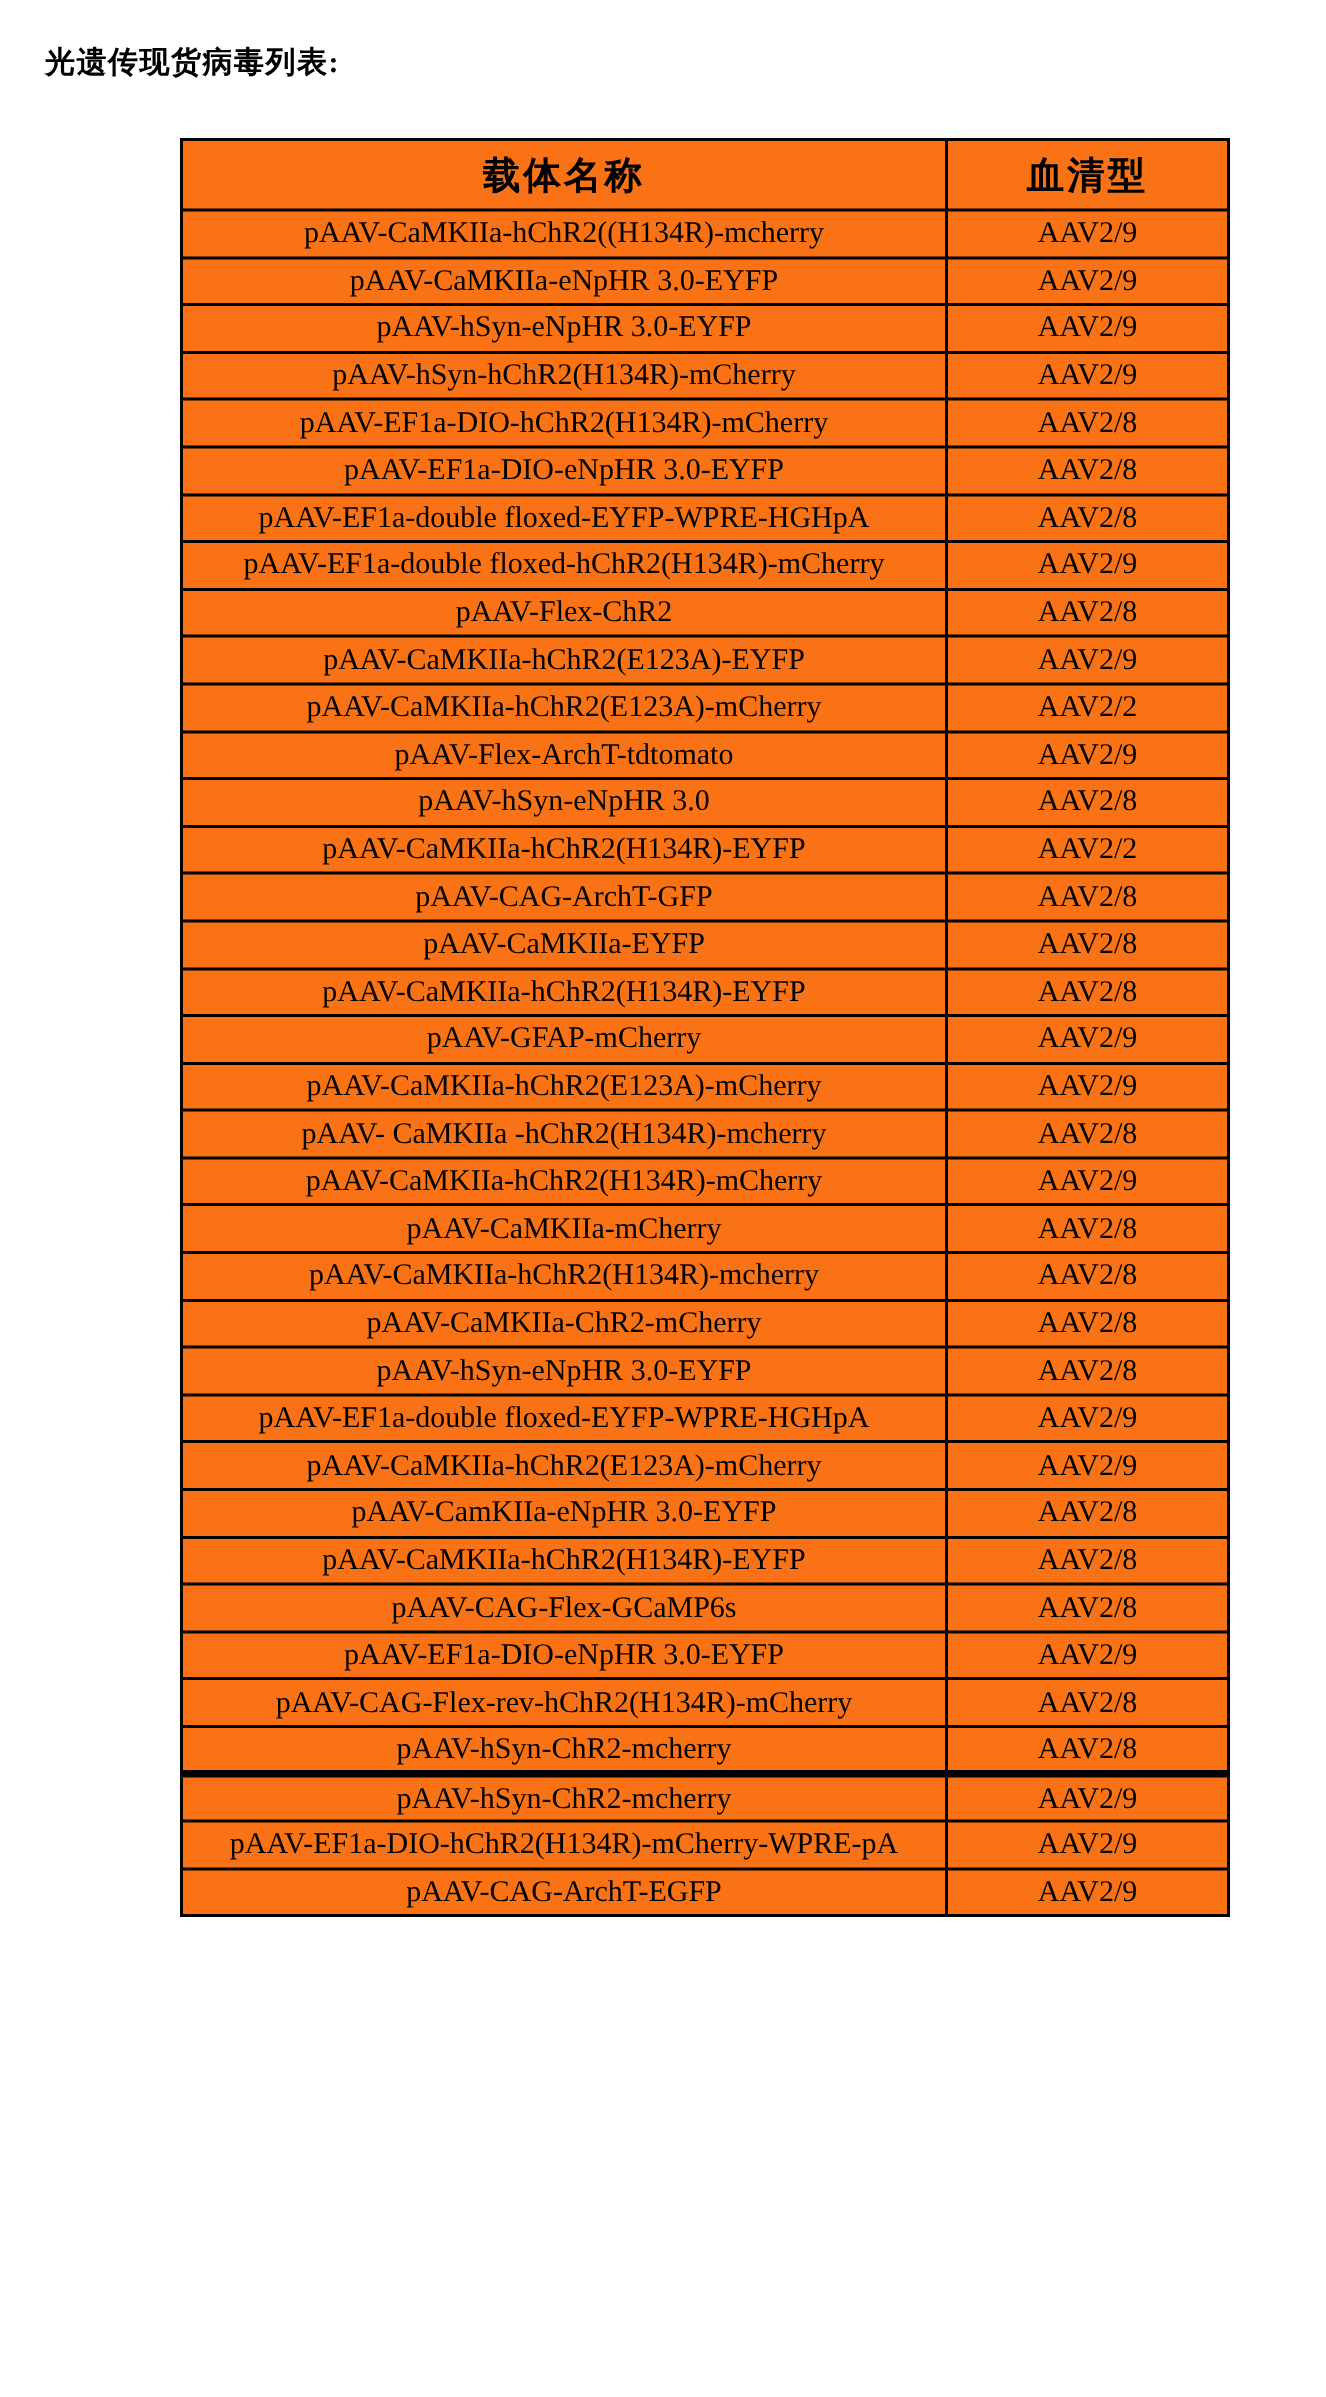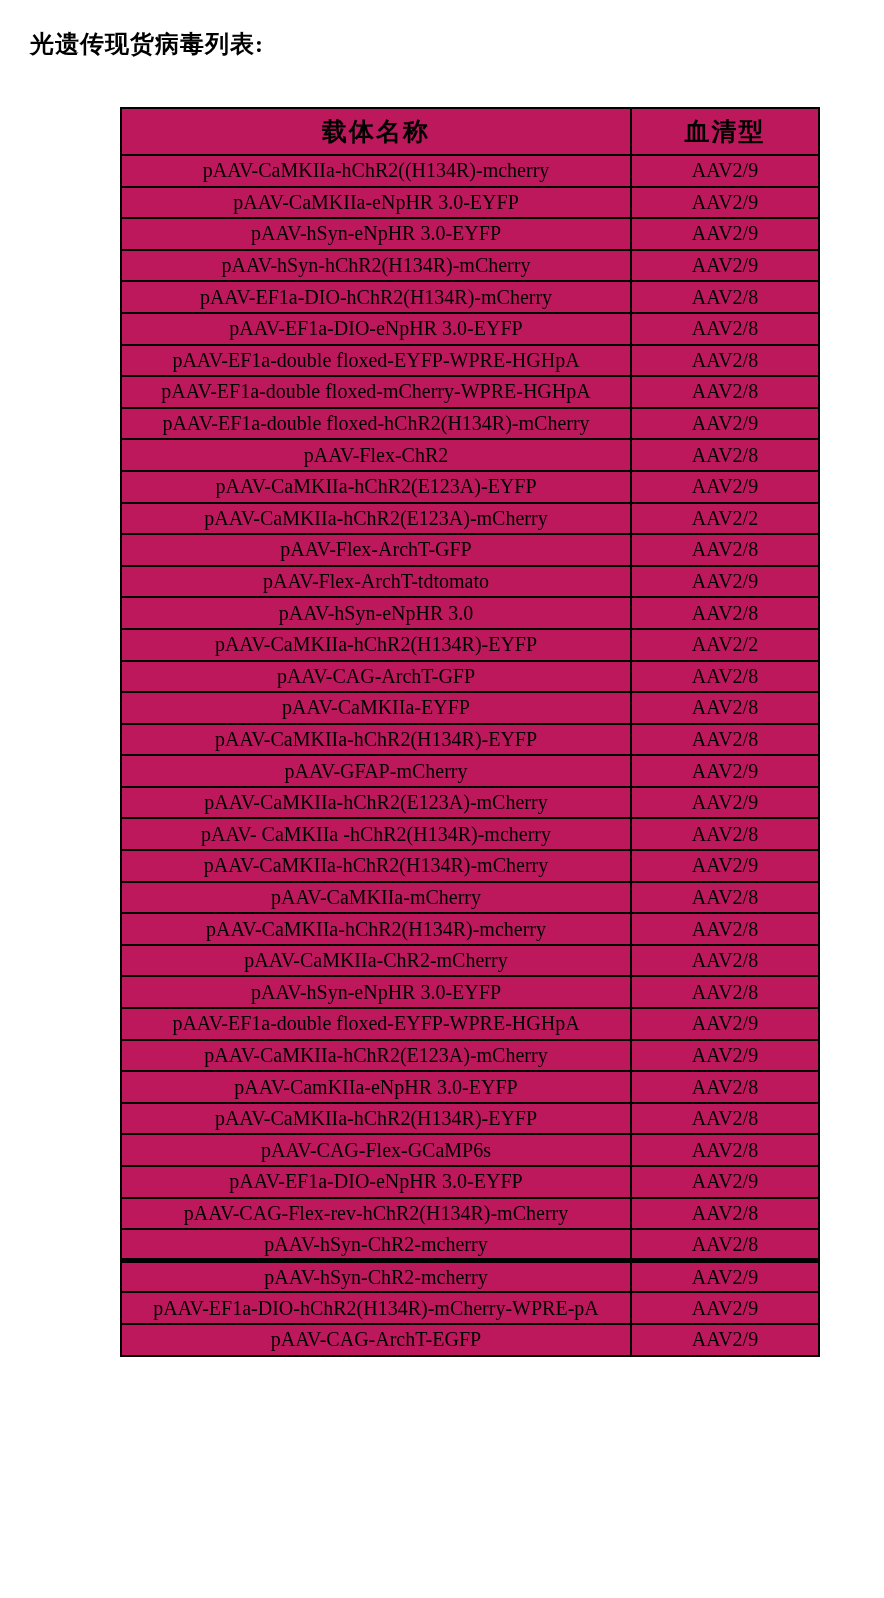--- a/index.html
+++ b/index.html
@@ -13,34 +13,34 @@
     position: relative;
     width: 884px;
     height: 1598px;
     background: #ffffff;
     overflow: hidden;
   }
   .doc-title {
     position: absolute;
     left: 30px;
     top: 28px;
-    font-size: 24px;
+    font-size: 20px;
     font-weight: bold;
     letter-spacing: 1px;
     color: #000000;
     white-space: nowrap;
   }
   table.virus-table {
     position: absolute;
     left: 120px;
-    top: 107px;
+    top: 92px;
     width: 698px;
     border-collapse: collapse;
     table-layout: fixed;
-    background: #be185d;
+    background: #f97316;
   }
   .virus-table col.col-vector { width: 510px; }
   .virus-table col.col-serotype { width: 188px; }
   .virus-table th, .virus-table td {
     border: 2px solid #000000;
     text-align: center;
     vertical-align: middle;
     padding: 0 4px;
     overflow: hidden;
     white-space: nowrap;
@@ -102,44 +102,36 @@
         </tr>
         <tr>
           <td>pAAV-EF1a-DIO-eNpHR 3.0-EYFP</td>
           <td>AAV2/8</td>
         </tr>
         <tr>
           <td>pAAV-EF1a-double floxed-EYFP-WPRE-HGHpA</td>
           <td>AAV2/8</td>
         </tr>
         <tr>
-          <td>pAAV-EF1a-double floxed-mCherry-WPRE-HGHpA</td>
-          <td>AAV2/8</td>
-        </tr>
-        <tr>
           <td>pAAV-EF1a-double floxed-hChR2(H134R)-mCherry</td>
           <td>AAV2/9</td>
         </tr>
         <tr>
           <td>pAAV-Flex-ChR2</td>
           <td>AAV2/8</td>
         </tr>
         <tr>
           <td>pAAV-CaMKIIa-hChR2(E123A)-EYFP</td>
           <td>AAV2/9</td>
         </tr>
         <tr>
           <td>pAAV-CaMKIIa-hChR2(E123A)-mCherry</td>
           <td>AAV2/2</td>
         </tr>
         <tr>
-          <td>pAAV-Flex-ArchT-GFP</td>
-          <td>AAV2/8</td>
-        </tr>
-        <tr>
           <td>pAAV-Flex-ArchT-tdtomato</td>
           <td>AAV2/9</td>
         </tr>
         <tr>
           <td>pAAV-hSyn-eNpHR 3.0</td>
           <td>AAV2/8</td>
         </tr>
         <tr>
           <td>pAAV-CaMKIIa-hChR2(H134R)-EYFP</td>
           <td>AAV2/2</td>

